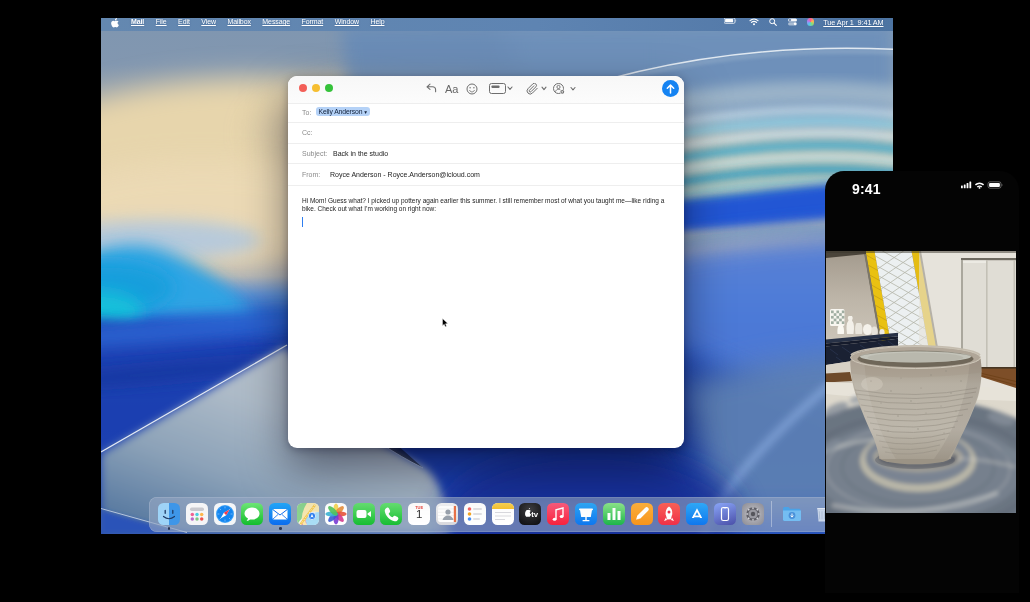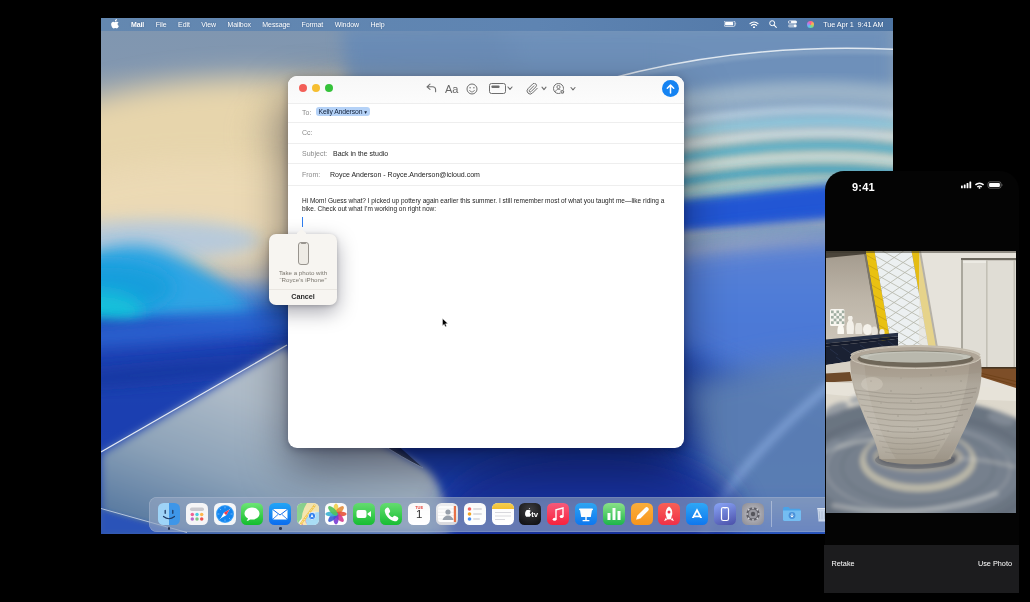--- a/index.html
+++ b/index.html
@@ -5,21 +5,21 @@
   html,body{margin:0;padding:0;background:#000;width:1030px;height:602px;overflow:hidden;}
   *{box-sizing:border-box;font-family:"Liberation Sans",sans-serif;}
   #stage{position:relative;width:1030px;height:602px;background:#000;overflow:hidden;}
 
   
   #desktop{position:absolute;left:101px;top:18px;width:792px;height:516px;overflow:hidden;background:#1e4cba;}
   #wallsvg{position:absolute;left:0;top:0;}
 
   
   #menubar{position:absolute;left:0;top:0;width:792px;height:12.5px;background:linear-gradient(90deg,#6488b0,#5e84b2 55%,#5379a8 85%,#4d74a2);
-    display:flex;align-items:center;color:#fff;font-size:7px;z-index:5;}
+    display:flex;align-items:flex-start;color:#fff;font-size:7px;z-index:5;text-decoration:underline;}
   #menubar .mi{margin-right:11.5px;white-space:nowrap;text-shadow:0 0 2px rgba(0,40,90,.3);letter-spacing:-0.1px;}
   #menubar .b{font-weight:bold;}
 
   
   #mailwin{position:absolute;left:187px;top:58px;width:396px;height:372px;background:#fff;border-radius:9px;
     box-shadow:0 20px 45px rgba(0,0,20,0.5), 0 2px 8px rgba(0,0,30,0.3);z-index:10;}
   #titlebar{position:absolute;left:0;top:0;width:100%;height:27px;border-radius:9px 9px 0 0;
     background:linear-gradient(180deg,#f7f7f7,#fcfcfc);}
   .tl{position:absolute;top:8.1px;width:8.2px;height:8.2px;border-radius:50%;}
   .sep{position:absolute;left:0;width:100%;height:1px;background:#e7e7e7;transform:scaleY(0.7);}
@@ -34,21 +34,21 @@
   
   #dock{position:absolute;left:48px;top:479px;width:687px;height:34.5px;border-radius:8px;
     background:rgba(148,166,195,0.62);box-shadow:inset 0 0 0 0.5px rgba(255,255,255,0.25);
     display:flex;align-items:flex-start;padding:5.5px 0 0 9px;z-index:6;}
   .dicon{width:22px;height:22px;border-radius:5.5px;margin-right:5.8px;position:relative;flex:none;overflow:hidden;}
   .dot{position:absolute;width:2.5px;height:2.5px;border-radius:50%;background:rgba(20,30,60,0.8);top:30px;}
 
   
   #phone{position:absolute;left:825px;top:171px;width:194px;height:422px;background:#040404;
     border-radius:19px 19px 0 0;z-index:20;}
-  #phtime{position:absolute;left:27px;top:9.5px;color:#fff;font-size:11px;font-weight:bold;letter-spacing:0.2px;text-align:center;}
+  #phtime{position:absolute;left:27px;top:9.5px;color:#fff;font-size:14px;font-weight:bold;letter-spacing:0.2px;text-align:center;}
   #phphoto{position:absolute;left:1px;top:80px;width:190px;height:262px;}
   #phphoto svg{filter:blur(0.35px);}
   #phbar{position:absolute;left:-1px;top:374px;width:195px;height:48px;background:#1c1c1e;
     color:#fff;font-size:7.3px;}
 </style>
 </head>
 <body>
 <div id="stage">
 
   <div id="desktop">
@@ -230,28 +230,20 @@
       <div class="flabel" style="top:74px;">Subject:</div>
       <div class="fval" style="left:45px;top:74px;">Back in the studio</div>
       <div class="sep" style="top:87px;"></div>
       <div class="flabel" style="top:95px;">From:</div>
       <div class="fval" style="left:42px;top:95px;">Royce Anderson - Royce.Anderson@icloud.com</div>
       <div class="sep" style="top:108.5px;"></div>
       <div class="fval" style="left:14px;top:120.5px;width:390px;font-size:6.5px;line-height:8.6px;white-space:nowrap;letter-spacing:0;">Hi Mom! Guess what? I picked up pottery again earlier this summer. I still remember most of what you taught me—like riding a<br>bike. Check out what I’m working on right now:</div>
       <div style="position:absolute;left:14px;top:141px;width:1.3px;height:10px;background:#2f7ef0;"></div>
     </div>
 
-    <div id="popover">
-      <div class="arrow"></div>
-      <div style="position:absolute;left:28.5px;top:8px;width:11.5px;height:23px;border:1.1px solid #98948e;border-radius:3px;background:#eeebe5;"></div>
-      <div style="position:absolute;left:32px;top:9.1px;width:4.5px;height:1.3px;background:#98948e;border-radius:1px;"></div>
-      <div style="position:absolute;left:0;top:34.5px;width:100%;text-align:center;color:#7b776f;font-size:6.2px;line-height:7.6px;">Take a photo with<br>“Royce’s iPhone”</div>
-      <div style="position:absolute;left:0;top:54.5px;width:100%;height:1px;background:#e3e0da;transform:scaleY(0.7);"></div>
-      <div style="position:absolute;left:0;top:58px;width:100%;text-align:center;color:#2b2b2b;font-size:7.2px;font-weight:bold;">Cancel</div>
-    </div>
 
     <div id="dock">
       <div class="dicon" style="background:linear-gradient(90deg,#9ed3f7 50%,#3e96e8 50%);"><svg width="22" height="22" viewBox="0 0 22 22">
             <path d="M7.2 7.5v2.8M14.8 7.5v2.8" stroke="#1e3a66" stroke-width="1.3" stroke-linecap="round"></path>
             <path d="M5.5 13.5q5.5 4.5 11 0" stroke="#1e3a66" stroke-width="1.2" fill="none" stroke-linecap="round"></path>
           </svg></div>
       <div class="dicon" style="background:#f5f5f7;"><svg width="22" height="22" viewBox="0 0 22 22">
             <rect x="4" y="4.5" width="14" height="3.4" rx="1.7" fill="#c9c9cf"></rect>
             <circle cx="6.3" cy="11.4" r="1.75" fill="#f06292"></circle>
             <circle cx="11" cy="11.4" r="1.75" fill="#4dd0e1"></circle>
@@ -583,19 +575,15 @@
         <ellipse cx="89.5" cy="106.6" rx="48" ry="5" fill="#b2b0a5" opacity="0.6"></ellipse>
         <path d="M31.5,107 a58,7.6 0 0 1 116,0 a58,6.4 0 0 0 -116,0z" fill="#5e5748" opacity="0.45"></path>
         <ellipse cx="89.5" cy="106.5" rx="65" ry="11" fill="none" stroke="#cfc8ba" stroke-width="1"></ellipse>
         <path d="M25,104 a65,10.5 0 0 1 129,0" fill="none" stroke="#c4bcae" stroke-width="1.6"></path>
       </g>
 
       <path d="M0,0 L40,0 L40,3 L0,7 Z" fill="#4a443a"></path>
       <rect x="0" y="0" width="190" height="2" fill="#3a352c" opacity="0.5"></rect>
     </svg>
     </div>
-    <div id="phbar">
-      <span style="position:absolute;left:7.5px;top:13.5px;">Retake</span>
-      <span style="position:absolute;right:7px;top:13.5px;">Use Photo</span>
-    </div>
   </div>
 
 </div>
 
 </body></html>

